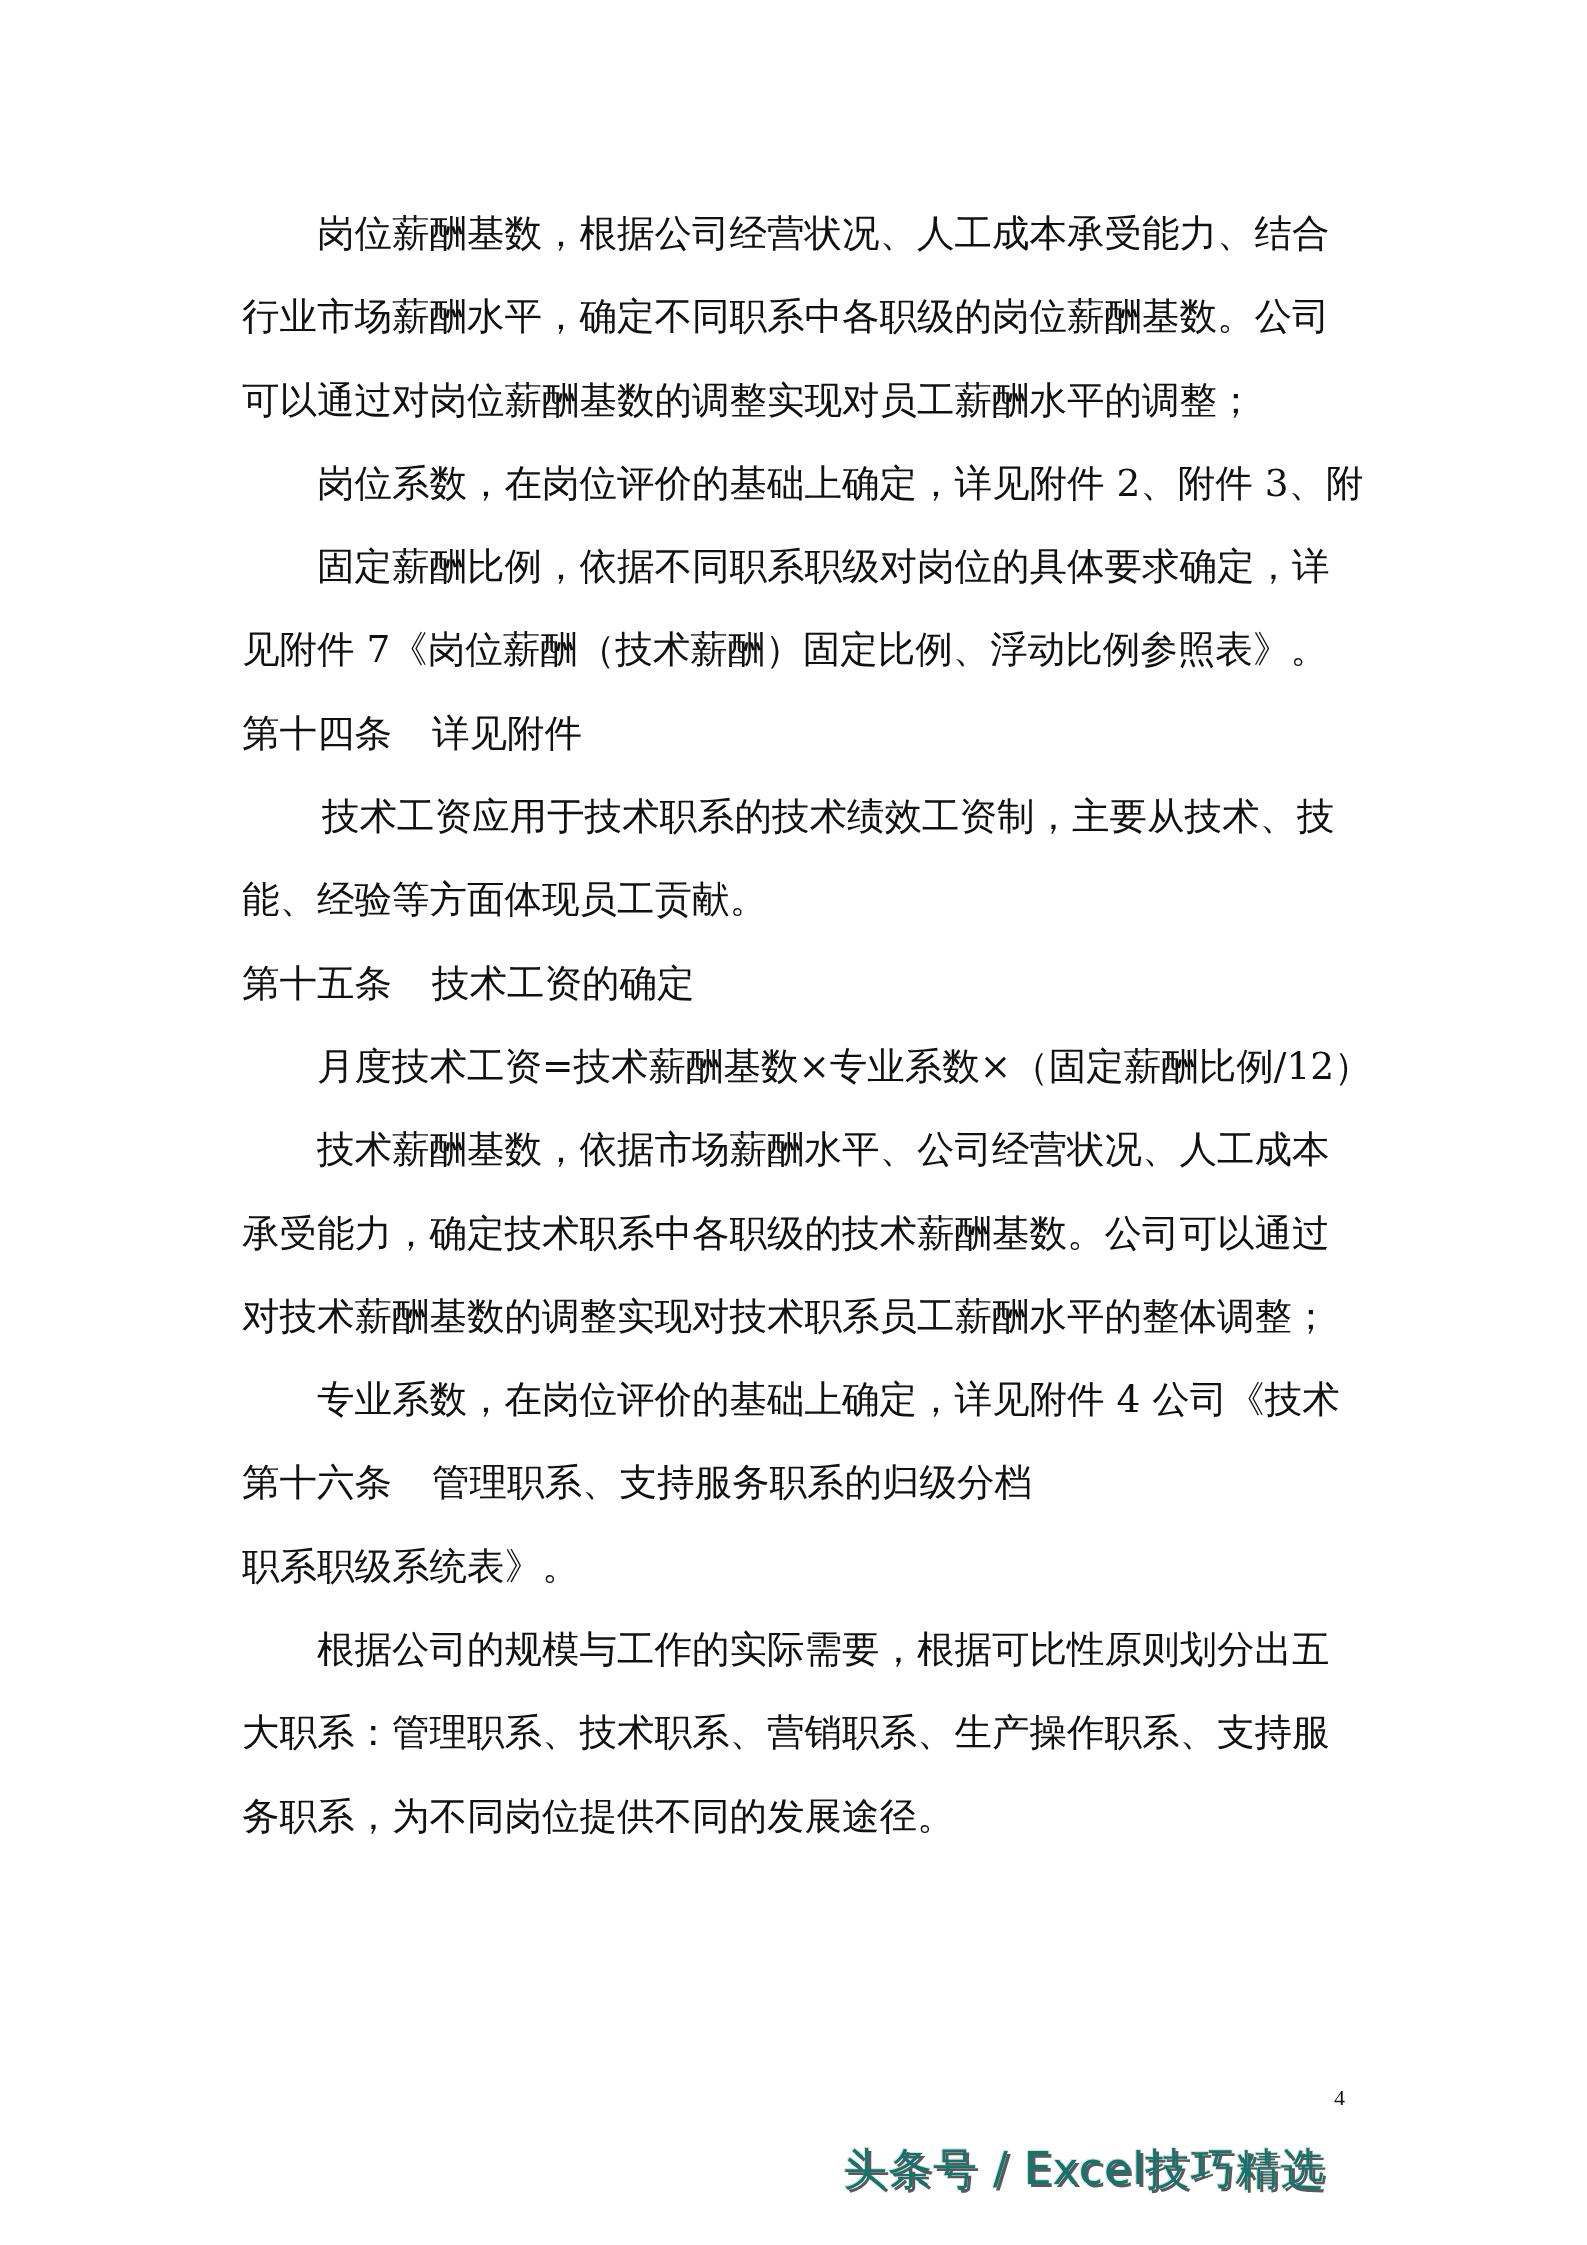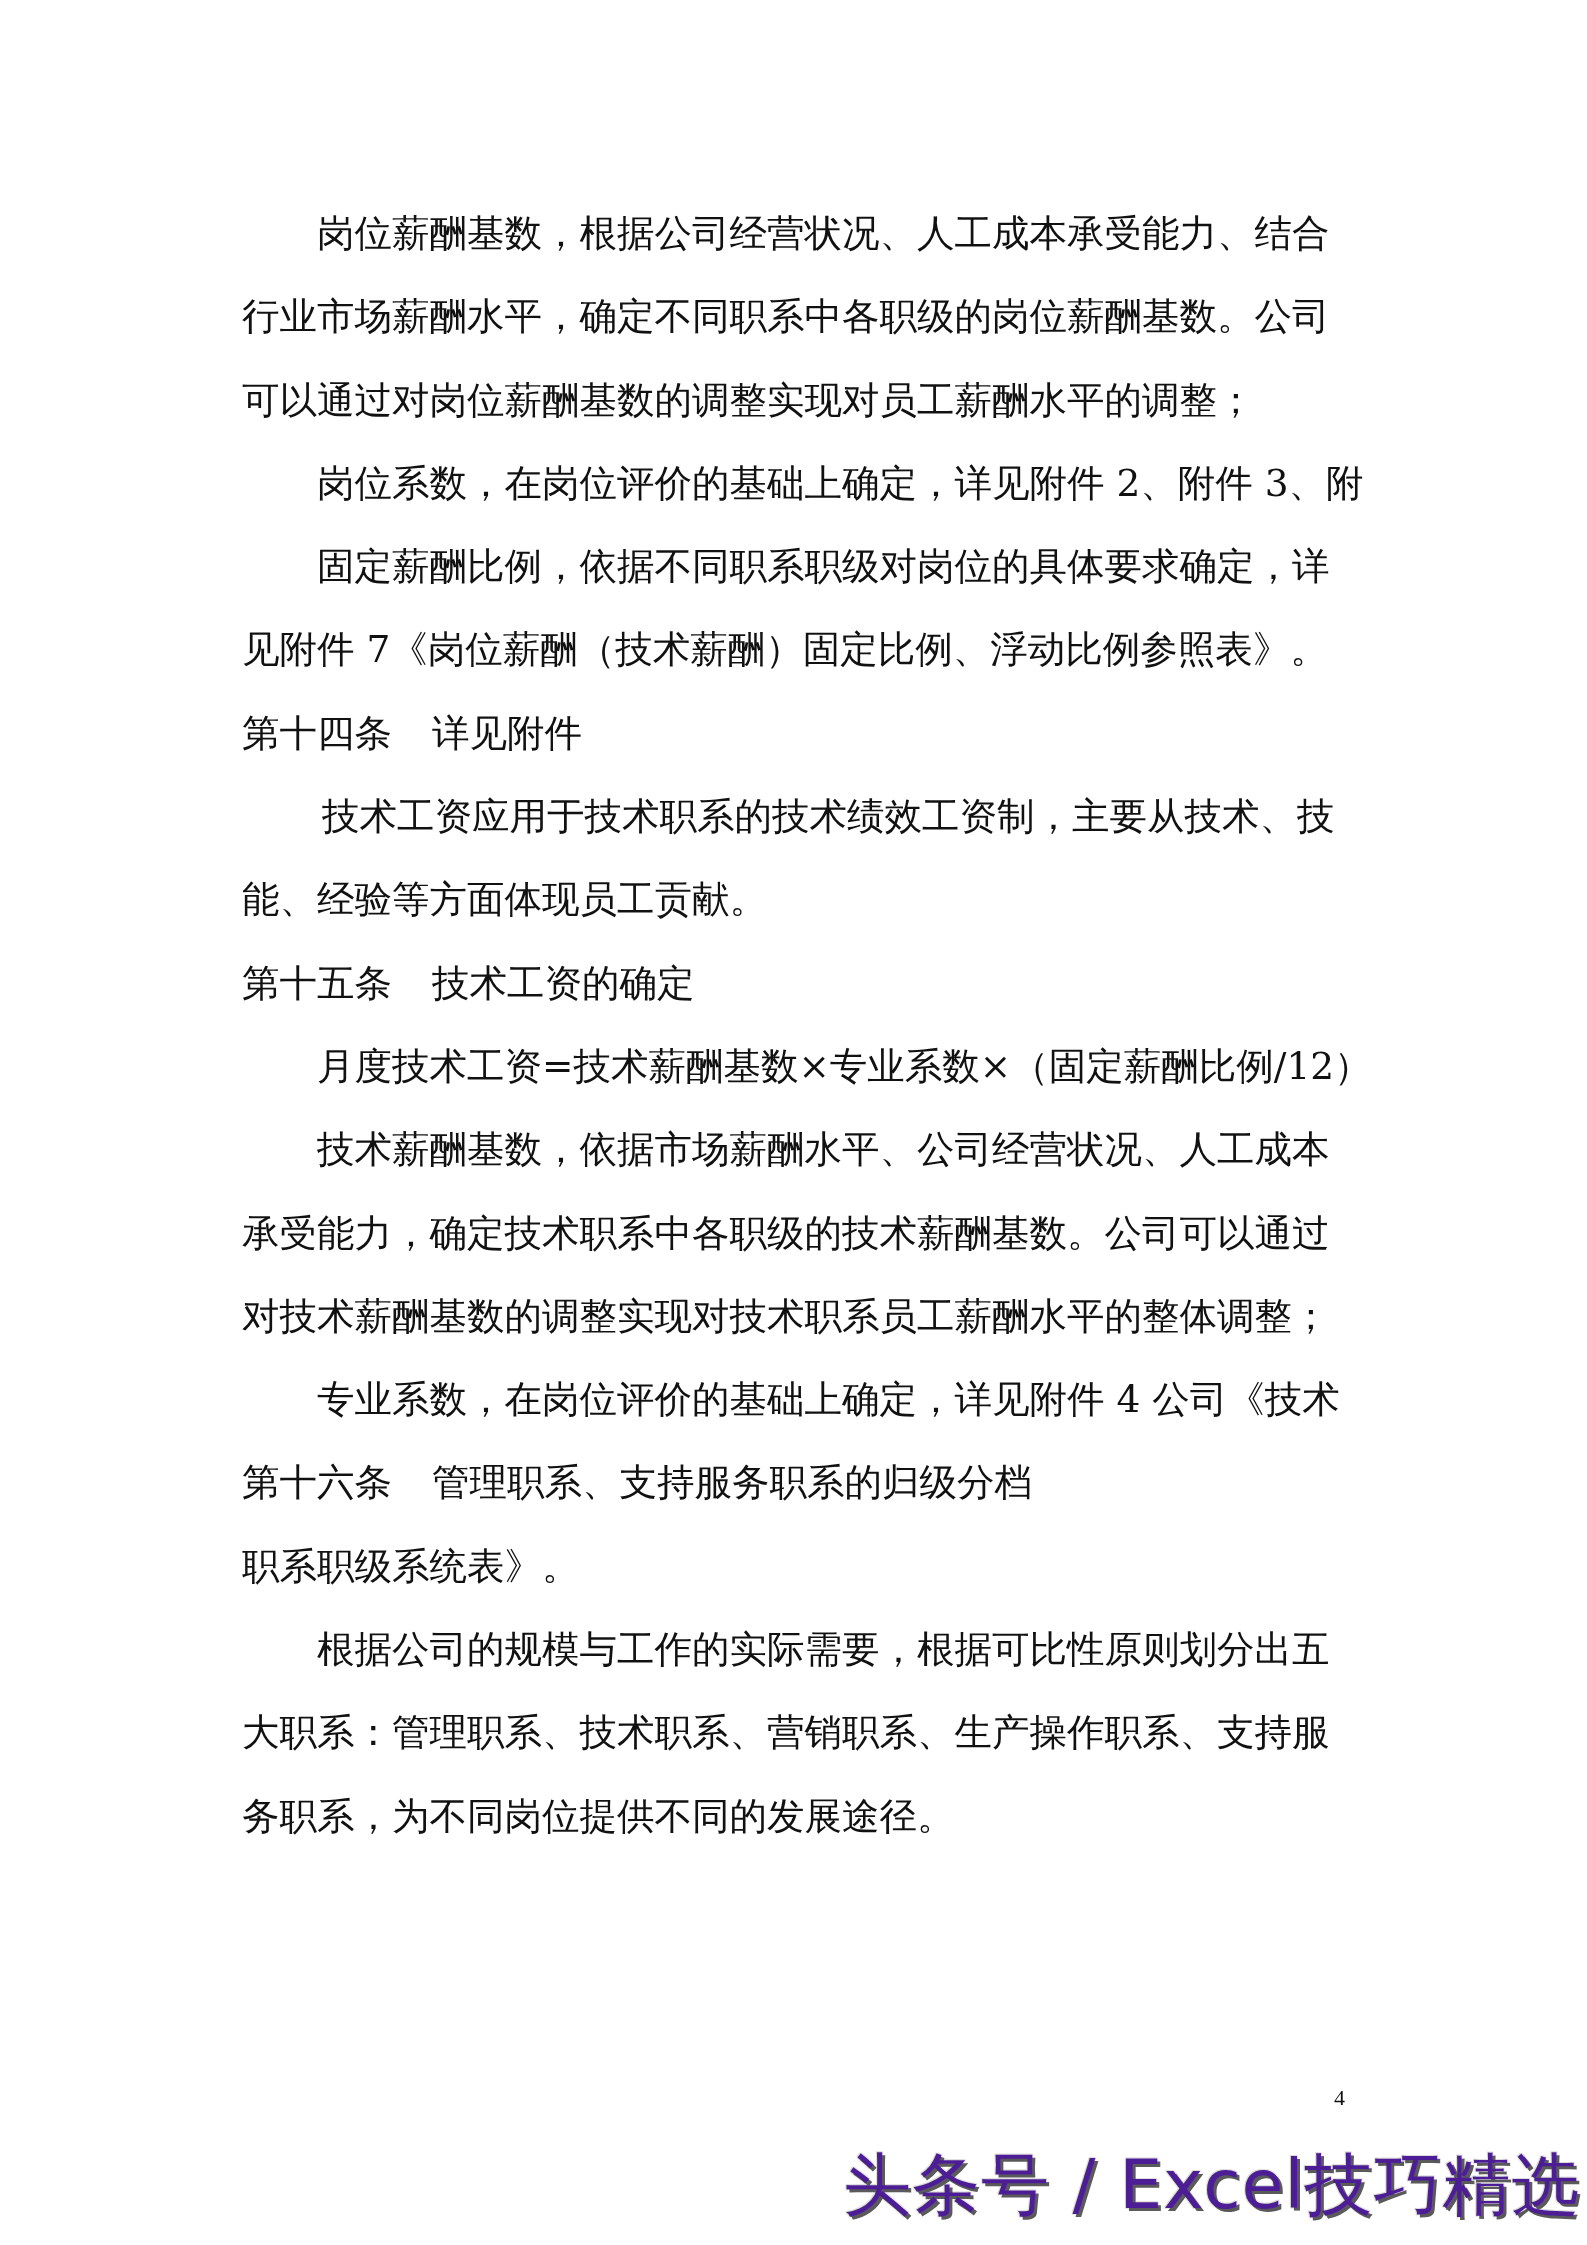--- a/index.html
+++ b/index.html
@@ -52,22 +52,22 @@
       top: 2085px;
       font-size: 22px;
       font-family: "Liberation Serif", serif;
       color: #111111;
     }
     .watermark {
       position: absolute;
       left: 843px;
       top: 2140px;
       font-family: "DejaVu Sans", "Liberation Sans", sans-serif;
-      font-size: 68px;
-      color: #4c1d95;
+      font-size: 44px;
+      color: #0f766e;
       letter-spacing: 1px;
       text-shadow:
         3px 3px 0 #5a5a5a,
         -1px -1px 0 #dcdcdc,
         1px -1px 0 #e6e6e6,
         -1px 1px 0 #e6e6e6;
       white-space: nowrap;
     }
   </style>
 </head>

